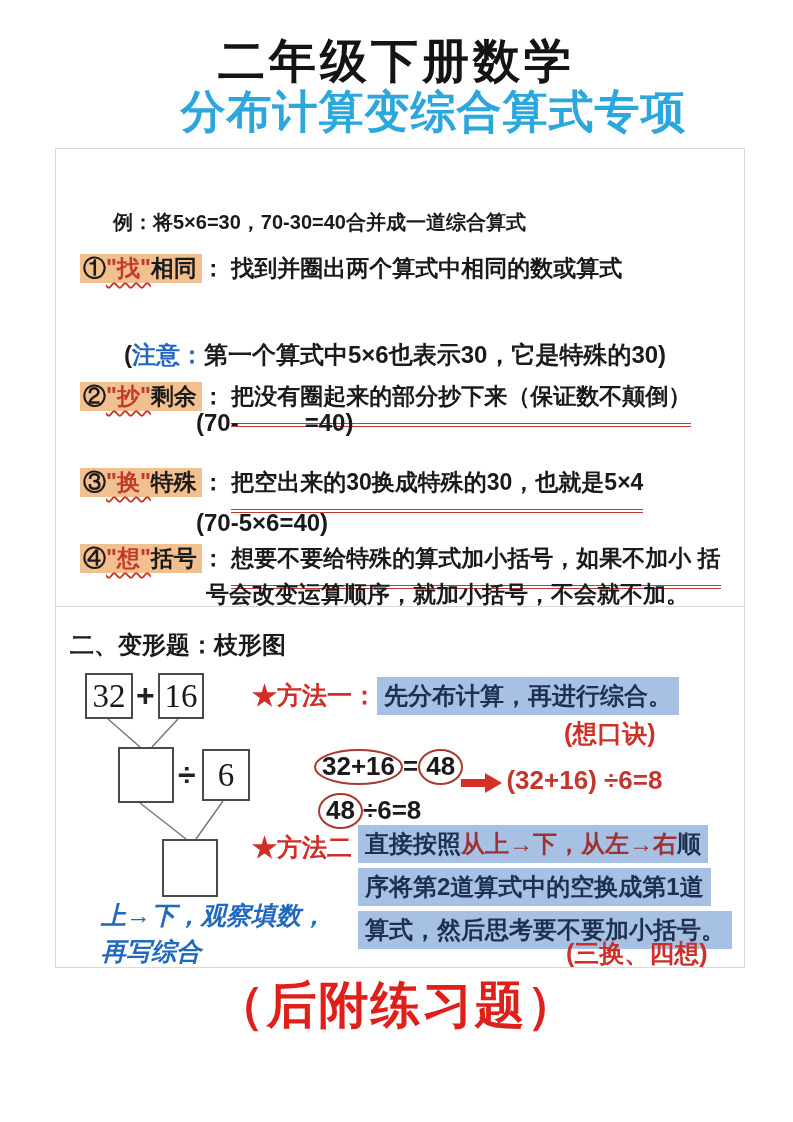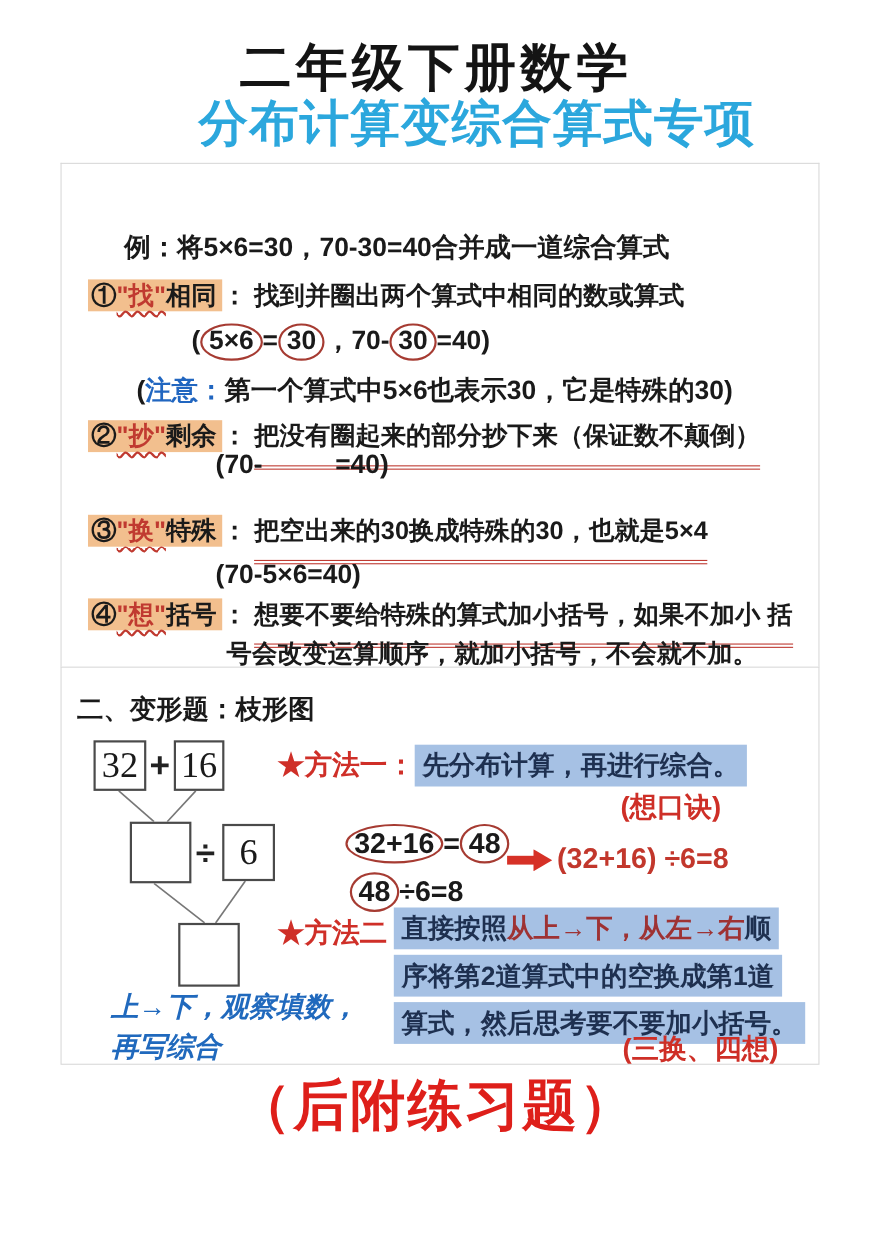--- a/index.html
+++ b/index.html
@@ -80,30 +80,27 @@
 <body>
 
 <div class="page">
 
   <div class="title">二年级下册数学</div>
   <div class="subtitle">分布计算变综合算式专项</div>
 
   <div class="box" id="box1">
 
 
-    <div class="line" style="left:57px; top:60px; font-size:24px;">例：将5×6=30，70-30=40合并成一道综合算式</div>
+    <div class="line" style="left:57px; top:60px; font-size:20px;">例：将5×6=30，70-30=40合并成一道综合算式</div>
 
     <div class="line" style="left:24px; top:104px;">
       <span class="badge"><span>①</span><span class="key">"找"</span><span>相同</span></span><span>：</span>
       <span>找到并圈出两个算式中相同的数或算式</span>
     </div>
 
-    <div class="line eq" style="left:118px; top:144px;">
-      <span>(</span><span class="circ">5×6</span><span>=</span><span class="circ">30</span><span>，70-</span><span class="circ">30</span><span>=40)</span>
-    </div>
 
     <div class="line" style="left:68px; top:190px; font-size:24px;">
       <span>(</span><span class="blue">注意：</span><span>第一个算式中5×6也表示30，它是特殊的30)</span>
     </div>
 
     <div class="line" style="left:24px; top:232px;">
       <span class="badge"><span>②</span><span class="key">"抄"</span><span>剩余</span></span><span>：</span>
       <span class="redline">把没有圈起来的部分抄下来（保证数不颠倒）</span>
     </div>
 

